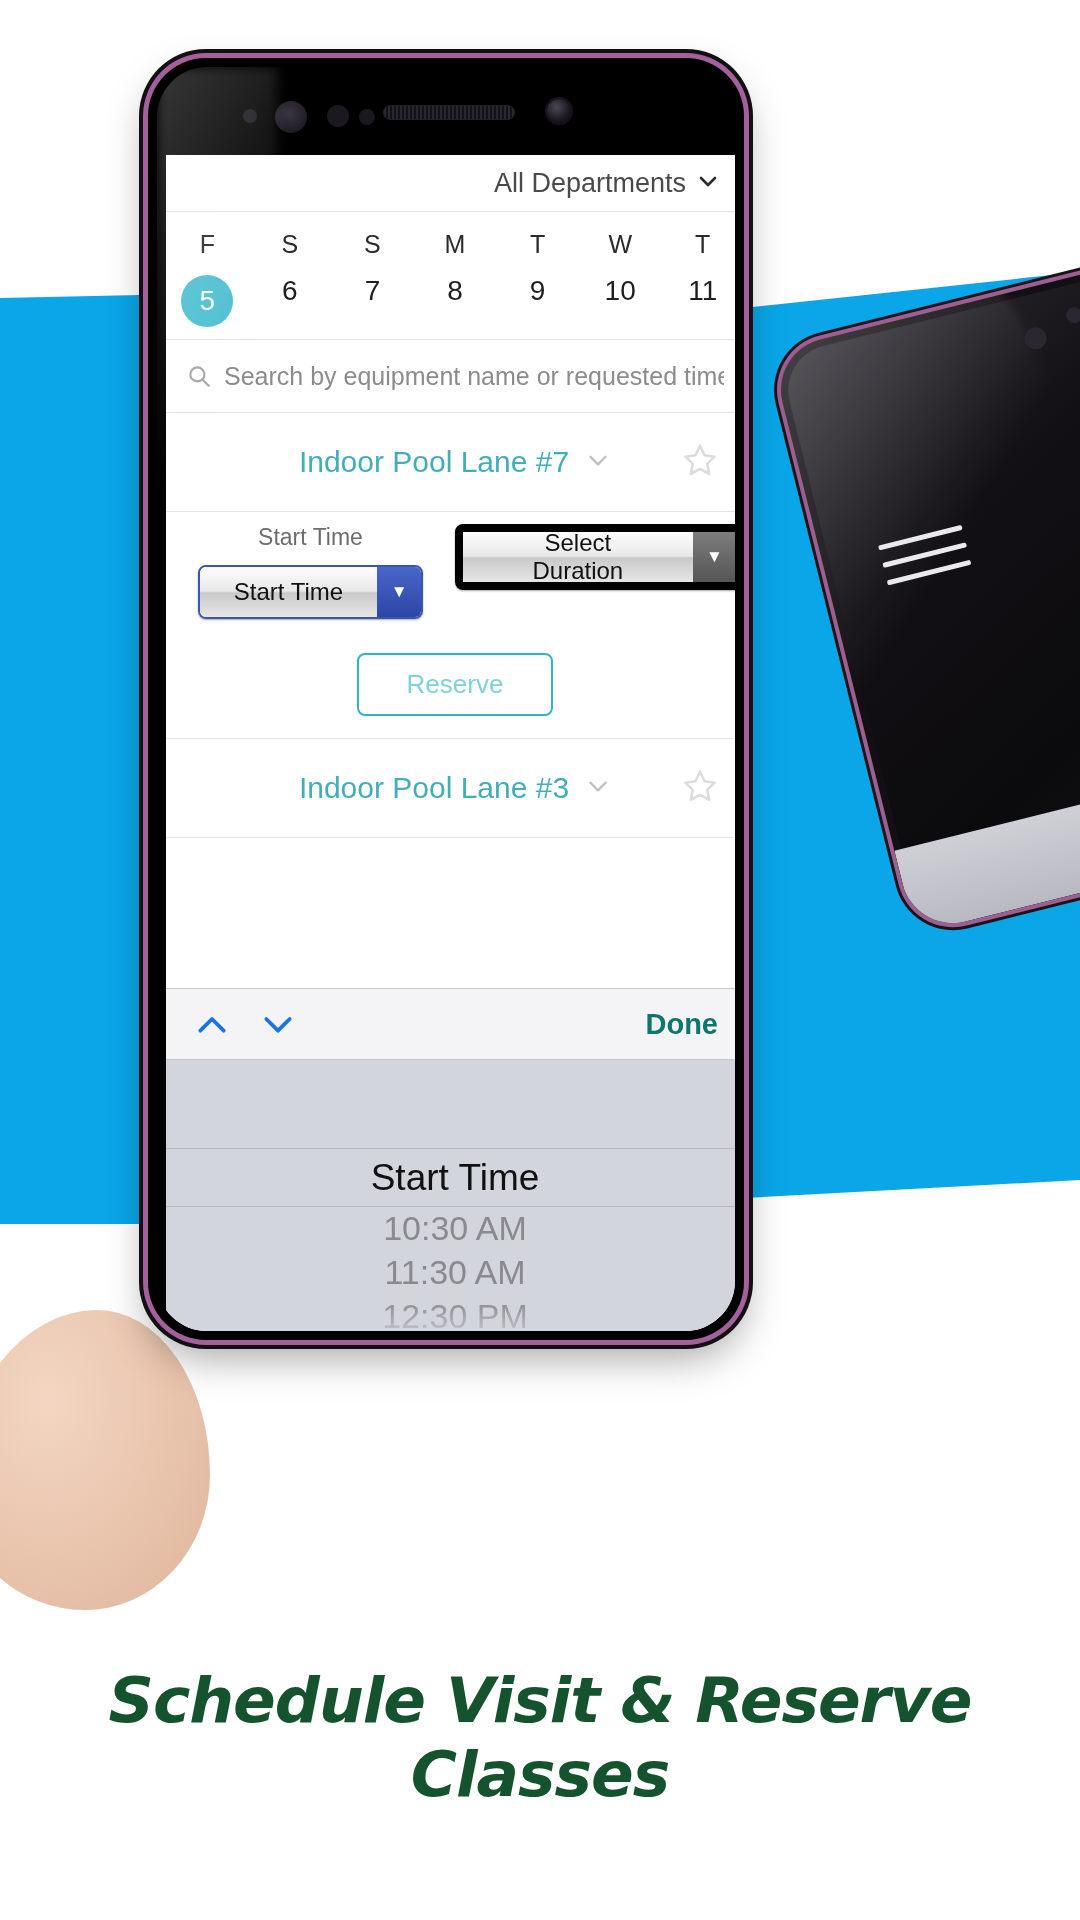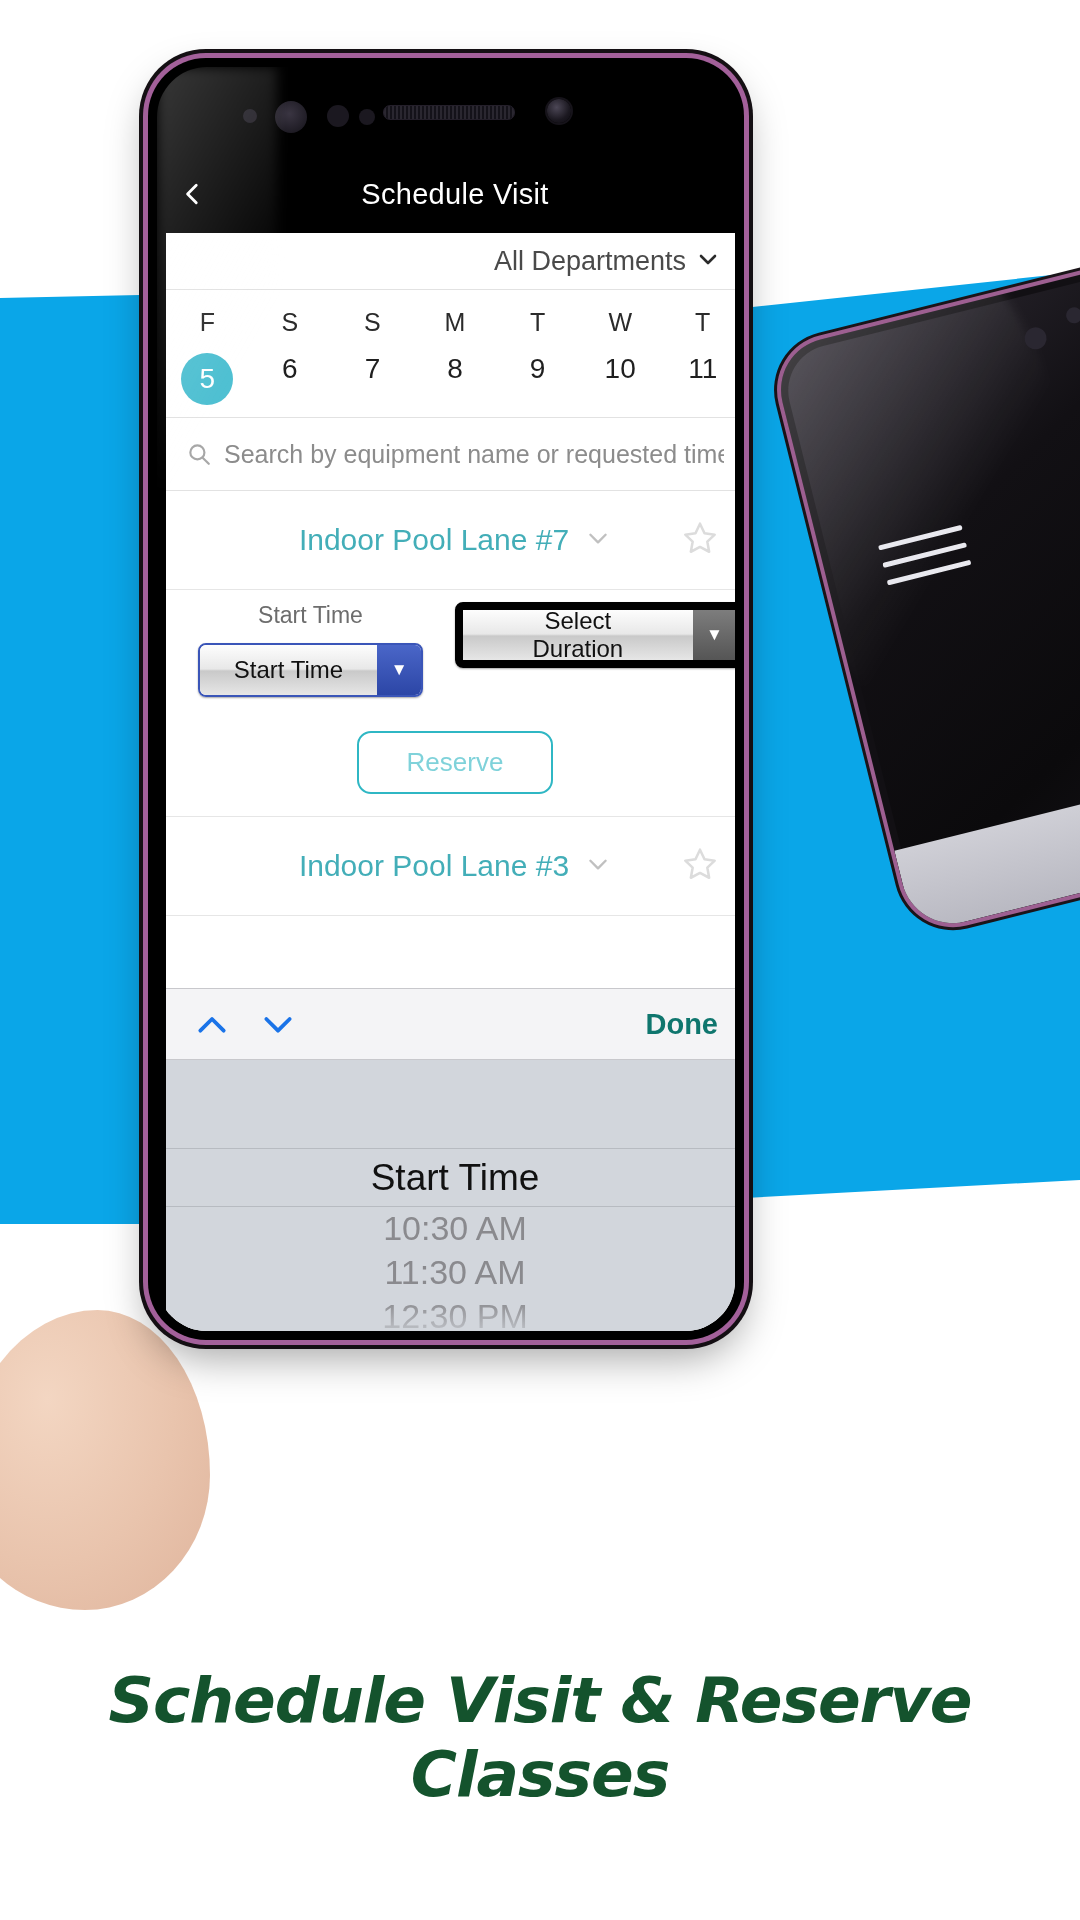--- a/index.html
+++ b/index.html
@@ -185,21 +185,21 @@
     width:44px;display:flex;align-items:center;justify-content:center;
     color:#fff;font-size:17px;
   }
   .ns-blue{border:2px solid #3a55b8;}
   .ns-blue .ns-arrow{background:linear-gradient(180deg,#4a66c8,#2c46a6);}
   .ns-gray{border:8px solid #000000;}
   .ns-gray .ns-arrow{background:linear-gradient(180deg,#7d7d7d,#555);}
 
   .reserve-wrap{display:flex;justify-content:center;padding-top:34px;}
   .reserve-btn{
-    border:2px solid #2fb7c4;border-radius:14px;background:#fff;
+    border:2px solid #2fb7c4;border-radius:8px;background:#fff;
     padding:14px 48px;font-size:26px;color:#7fd2da;
   }
 
   
   .picker-overlay{
     position:absolute;left:0;bottom:0;width:100%;height:352px;z-index:9;
   }
   .picker-toolbar{
     height:70px;background:#f4f4f6;border-top:1px solid #c8c8cc;
     border-bottom:1px solid #c8c8cc;
@@ -266,28 +266,20 @@
       <div class="cam-dot" style="left:86px;top:42px;width:14px;height:14px;"></div>
       <div class="cam-dot" style="left:118px;top:34px;width:32px;height:32px;background:radial-gradient(circle at 45% 40%,#3a3542,#141219);"></div>
       <div class="cam-dot" style="left:170px;top:38px;width:22px;height:22px;"></div>
       <div class="cam-dot" style="left:202px;top:42px;width:16px;height:16px;"></div>
       <div class="speaker"></div>
       <div class="front-cam"></div>
     </div>
 
     <div class="screen">
 
-      <div class="appbar">
-        <span class="back-chevron">
-          <svg viewBox="0 0 24 24" width="26" height="26" fill="none" stroke="#ffffff" stroke-width="2.6" stroke-linecap="round" stroke-linejoin="round">
-              <polyline points="15 4 7 12 15 20"></polyline>
-            </svg>
-        </span>
-        <div class="appbar-title">Schedule Visit</div>
-      </div>
 
       <div class="dept-row">
         <span class="dept-label">All Departments</span>
         <span class="dept-caret">
           <svg viewBox="0 0 24 24" width="24" height="24" fill="none" stroke="#2b2b2b" stroke-width="2.6" stroke-linecap="round" stroke-linejoin="round">
               <polyline points="5 9 12 16 19 9"></polyline>
             </svg>
         </span>
       </div>
 

